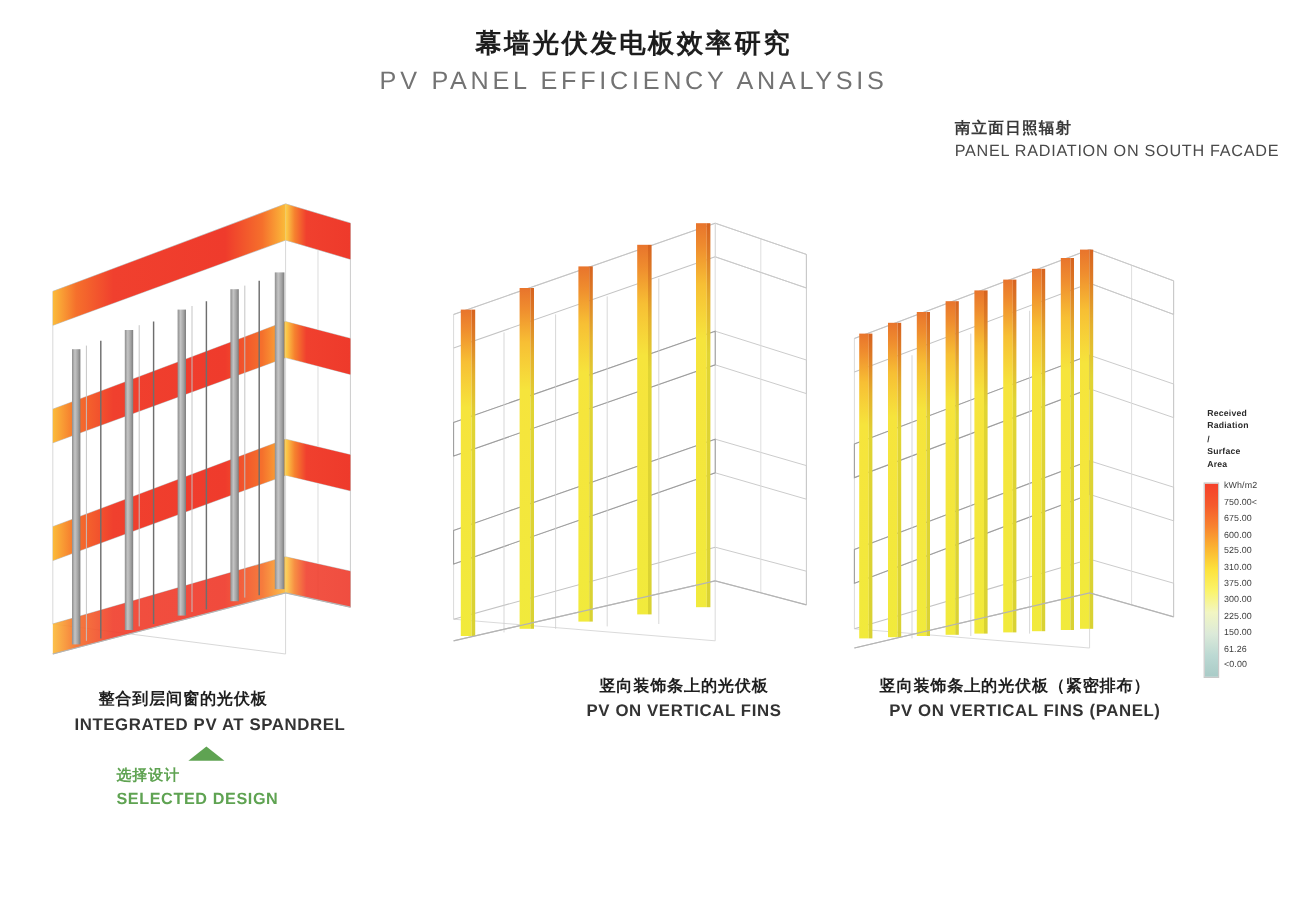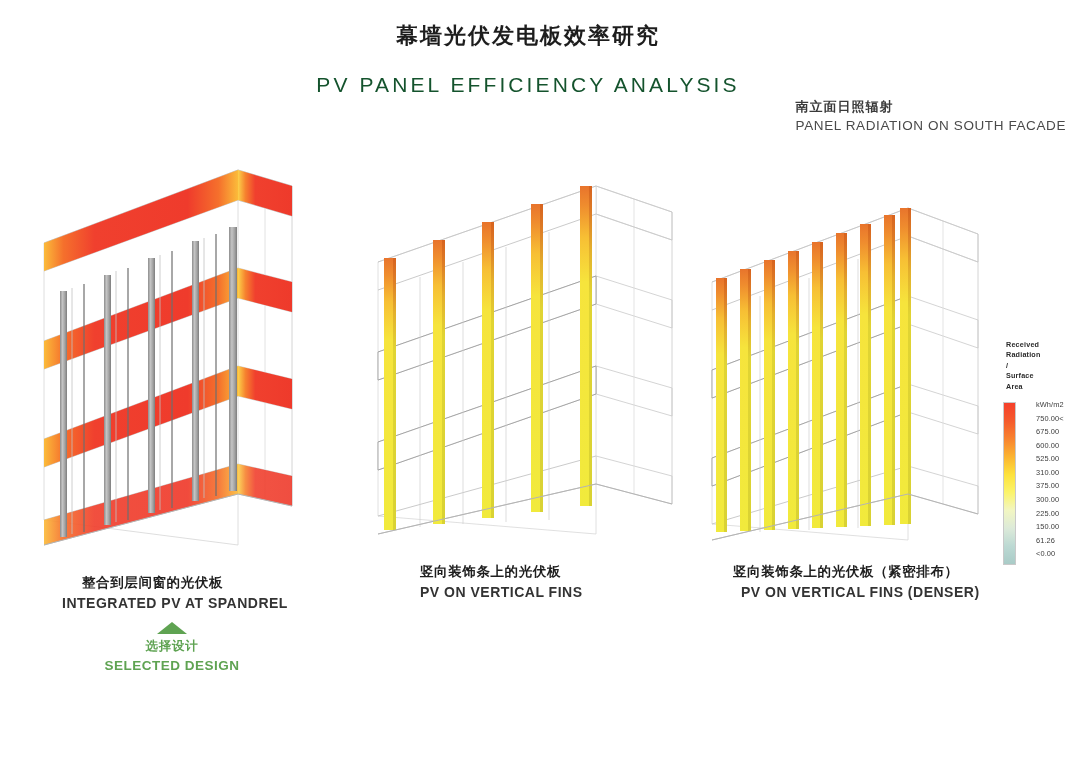--- a/index.html
+++ b/index.html
@@ -29,23 +29,23 @@
     font-size: 22px;
     font-weight: 700;
     letter-spacing: 2px;
     color: #1d1d1d;
     line-height: 1.25;
   }
   .title-en {
     font-size: 21px;
     font-weight: 300;
     letter-spacing: 3.1px;
-    color: #14532d;
+    color: #737373;
     line-height: 1.5;
-    margin-top: 19px;
+    margin-top: 2px;
   }
 
   .study-header {
     position: absolute;
     top: 98px;
     right: 14px;
   }
   .study-cn {
     font-size: 13px;
     font-weight: 700;
@@ -68,21 +68,21 @@
     width: 1080px; height: 764px;
   }
   .scene svg { display: block; }
 
   
   .caption {
     position: absolute;
     text-align: left;
   }
   .caption.c1 { left: 62px;  top: 562px; width: 330px; }
-  .caption.c2 { left: 420px; top: 562px; width: 300px; }
+  .caption.c2 { left: 420px; top: 562px; width: 300px; text-align: center; }
   .caption.c3 { left: 733px; top: 562px; width: 330px; }
   .cap-cn {
     font-size: 13.5px;
     font-weight: 700;
     letter-spacing: 0.6px;
     color: #1f1f1f;
     line-height: 1.45;
   }
   .cap-en {
     font-size: 14px;
@@ -93,21 +93,21 @@
   }
   .caption.c1 .cap-cn { padding-left: 20px; margin-top: 11px; }
   .caption.c3 .cap-en { padding-left: 8px; }
 
   
   .selected {
     position: absolute;
     left: 97px;
     top: 622px;
     width: 150px;
-    text-align: center;
+    text-align: left;
     color: #5fa352;
   }
   .sel-arrow {
     width: 0; height: 0;
     margin: 0 auto 4px auto;
     border-left: 15px solid transparent;
     border-right: 15px solid transparent;
     border-bottom: 12px solid #5fa352;
   }
   .sel-cn {
@@ -160,21 +160,20 @@
     top: -4px;
     width: 56px;
   }
   .legend-tick {
     font-size: 7.4px;
     color: #3c3c3c;
     line-height: 13.55px;
     height: 13.55px;
     white-space: nowrap;
     letter-spacing: 0.1px;
-    margin-left: 16px;
   }
 </style>
 </head>
 <body>
 
 <div id="page">
 
   <div class="title-block">
     <div class="title-cn">幕墙光伏发电板效率研究</div>
     <div class="title-en">PV PANEL EFFICIENCY ANALYSIS</div>
@@ -438,21 +437,21 @@
   <div class="caption c1">
     <div class="cap-cn">整合到层间窗的光伏板</div>
     <div class="cap-en">INTEGRATED PV AT SPANDREL</div>
   </div>
   <div class="caption c2">
     <div class="cap-cn">竖向装饰条上的光伏板</div>
     <div class="cap-en">PV ON VERTICAL FINS</div>
   </div>
   <div class="caption c3">
     <div class="cap-cn">竖向装饰条上的光伏板（紧密排布）</div>
-    <div class="cap-en">PV ON VERTICAL FINS (DENSER)</div>
+    <div class="cap-en">PV ON VERTICAL FINS (PANEL)</div>
   </div>
 
   <div class="selected">
     <div class="sel-arrow"></div>
     <div class="sel-cn">选择设计</div>
     <div class="sel-en">SELECTED DESIGN</div>
   </div>
 
   <div class="legend">
     <div class="legend-title">

